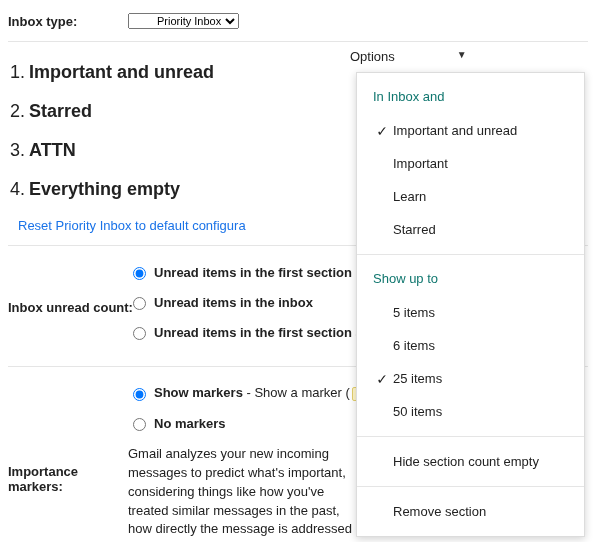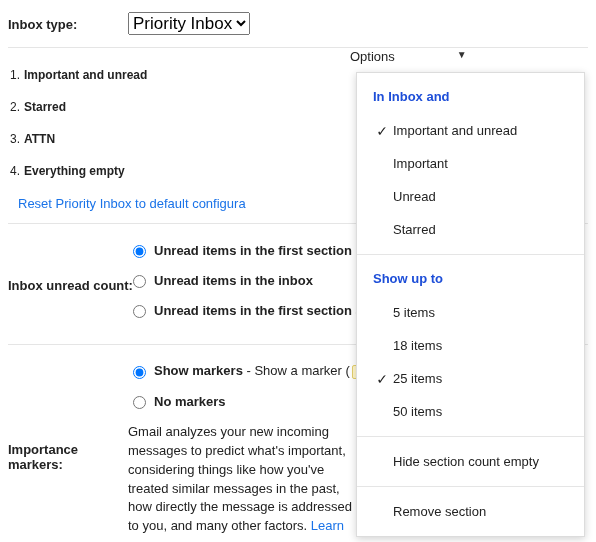--- a/index.html
+++ b/index.html
@@ -28,28 +28,29 @@
   }
   .content-col {
     flex: 1;
     font-size: 13px;
   }
   .divider {
     border-top: 1px solid #e5e5e5;
     margin: 6px 0;
   }
   select.inbox-type {
-    font-size: 17px;
+    font-size: 11px;
+    padding-left: 24px;
   }
   .sections-list {
     padding-left: 2px;
   }
   .section-item {
     margin: 8px 0 18px 0;
-    font-size: 12px;
+    font-size: 18px;
   }
   .section-item .num {
     margin-right: 4px;
   }
   .section-item .name {
     font-weight: 700;
   }
   .reset-link {
     color: #1a73e8;
     font-size: 13px;
@@ -115,24 +116,23 @@
     left: 356px;
     top: 72px;
     width: 227px;
     background: #fff;
     border: 1px solid #dcdcdc;
     box-shadow: 0 2px 8px rgba(0,0,0,0.18);
     padding: 8px 0;
     z-index: 50;
   }
   .menu-header {
-    color: #1d4ed8;
+    color: #0f766e;
     font-size: 13px;
     padding: 8px 16px 10px 16px;
-    font-weight: bold;
   }
   .menu-item {
     display: flex;
     align-items: center;
     padding: 9px 16px 9px 14px;
     font-size: 13px;
     color: #222;
     cursor: pointer;
   }
   .check-col {
@@ -201,38 +201,38 @@
           <span class="check-mark">✓</span>
         </span>
       <span>Important and unread</span>
     </div>
     <div class="menu-item">
       <span class="check-col"></span>
         <span>Important</span>
     </div>
     <div class="menu-item">
       <span class="check-col"></span>
-        <span>Unread</span>
+        <span>Learn</span>
     </div>
     <div class="menu-item">
       <span class="check-col"></span>
         <span>Starred</span>
     </div>
 
     <div class="menu-sep"></div>
 
     <div class="menu-header">Show up to</div>
 
     <div class="menu-item">
       <span class="check-col"></span>
         <span>5 items</span>
     </div>
     <div class="menu-item">
       <span class="check-col"></span>
-        <span>18 items</span>
+        <span>6 items</span>
     </div>
     <div class="menu-item">
       <span class="check-col">
           <span class="check-mark">✓</span>
         </span>
       <span>25 items</span>
     </div>
     <div class="menu-item">
       <span class="check-col"></span>
         <span>50 items</span>

